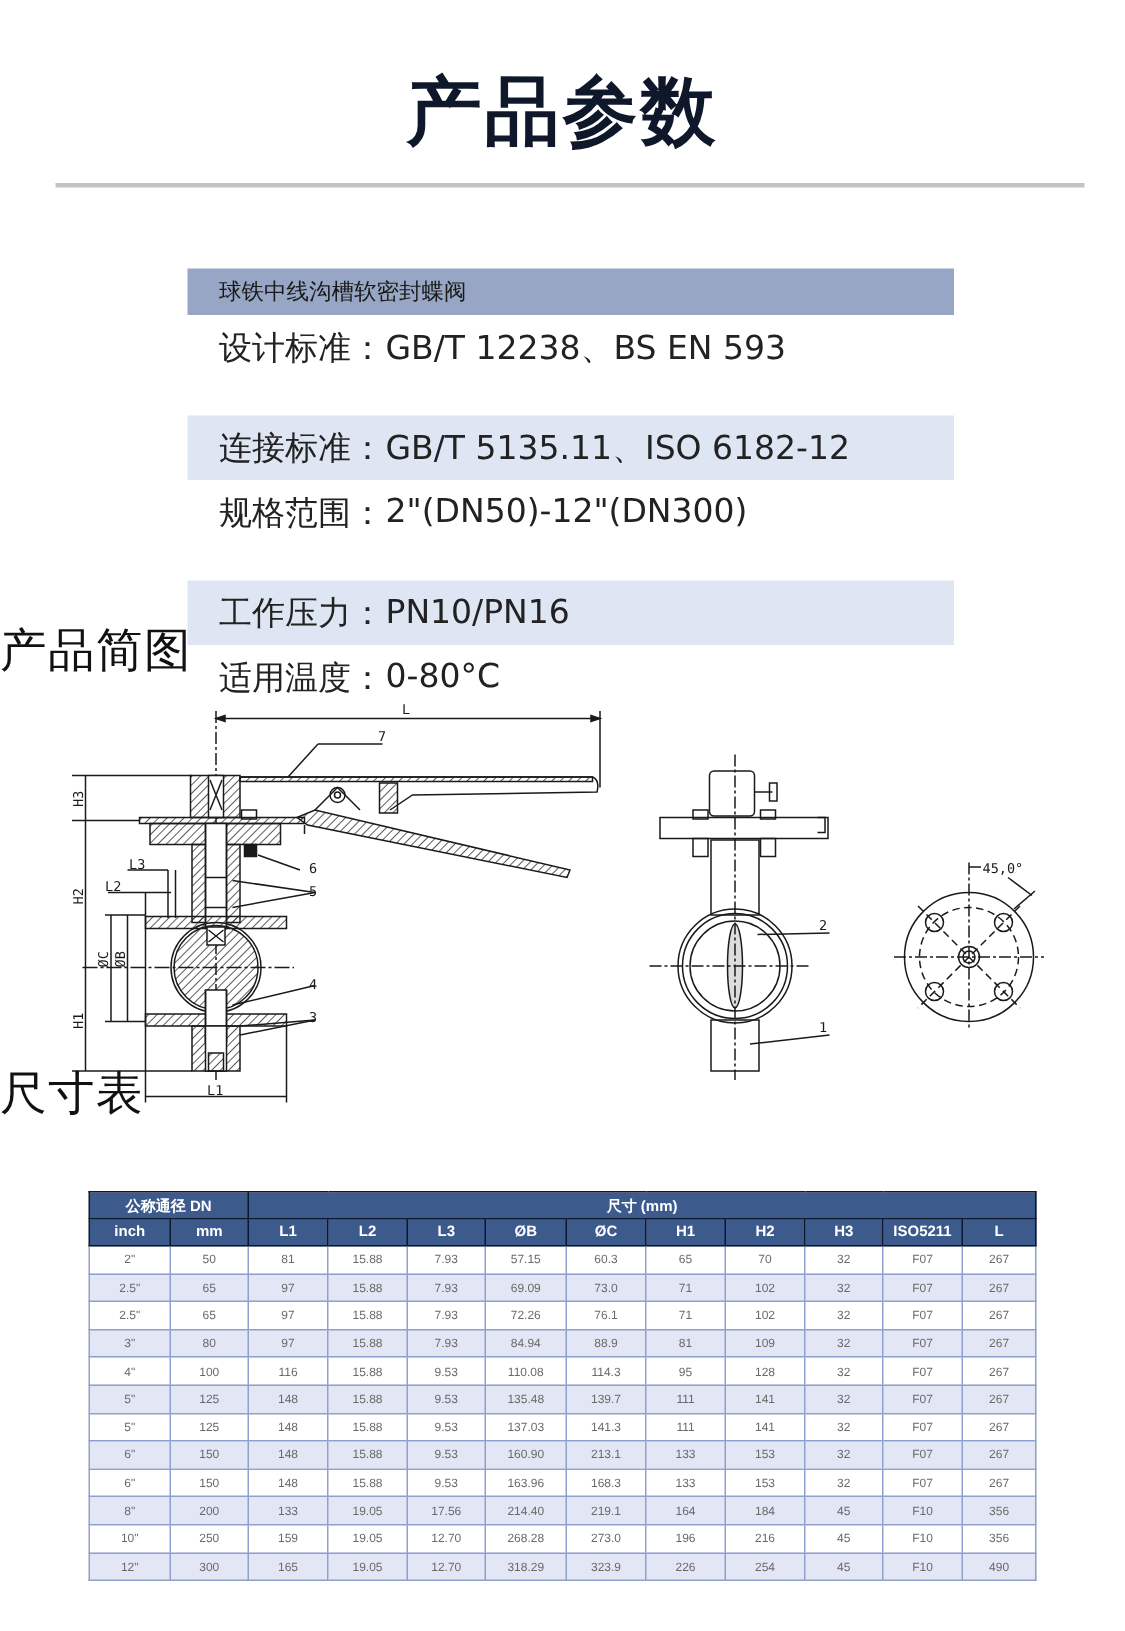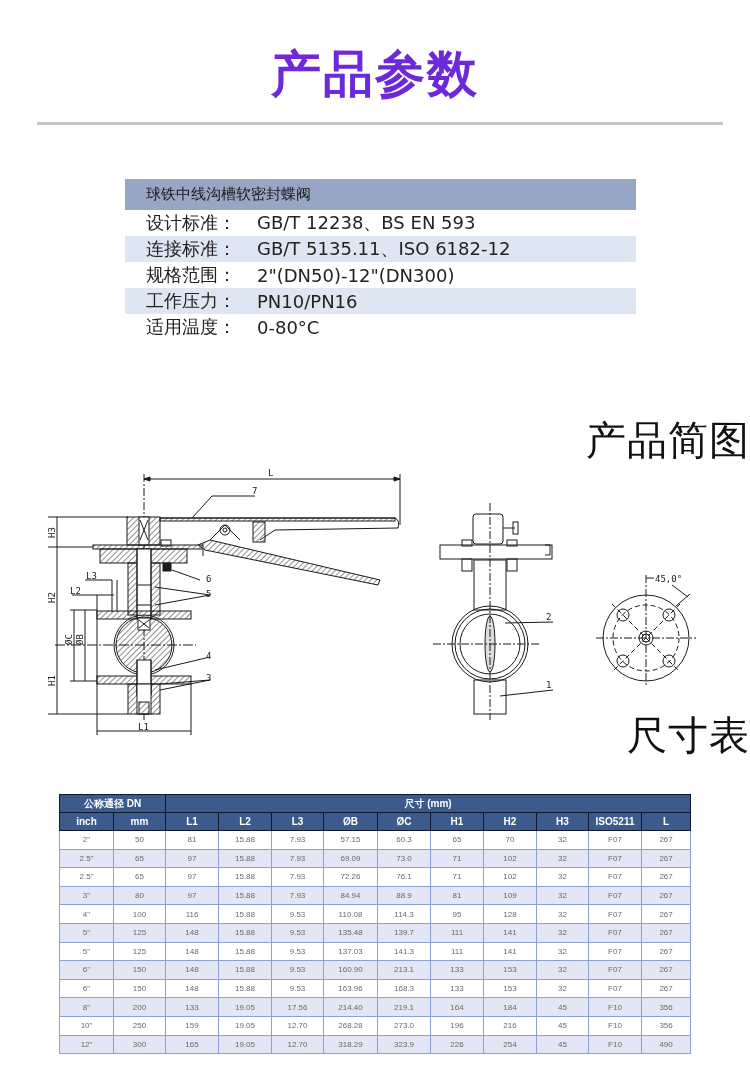--- a/index.html
+++ b/index.html
@@ -1,45 +1,45 @@
 <!DOCTYPE html>
 <html><head>
 <meta charset="utf-8">
 <style>
   * { box-sizing: border-box; margin: 0; padding: 0; }
   html, body { width: 750px; height: 1087px; background: #ffffff; overflow: hidden; }
   body { position: relative; font-family: "DejaVu Sans", "Liberation Sans", sans-serif; color: #1a1a1a; }
 
   .page-title {
     position: absolute; left: 0; top: 38px; width: 750px; text-align: center;
-    font-size: 50px; font-weight: bold; letter-spacing: 2px; color: #6d28d9;
+    font-size: 50px; font-weight: bold; letter-spacing: 2px; color: #0f172a;
     line-height: 72px;
   }
   .title-divider {
     position: absolute; left: 37px; top: 122px; width: 686px; height: 3px; background: #c4c4c4;
   }
 
   
   .spec {
     position: absolute; left: 125px; top: 179px; width: 511px;
   }
   .spec-title {
     height: 31px; background: #97a6c4; color: #1a1a1a;
     font-size: 15px; line-height: 31px; padding-left: 21px;
   }
   .spec-row {
-    height: 26px; display: flex; align-items: center; font-size: 18px; color: #222;
-  }
-  .spec-row.alt { background: #dfe6f3; }
+    height: 43px; display: flex; align-items: center; font-size: 22px; color: #222;
+  }
+  .spec-row.alt { background: #dfe6f3; margin-top: 24px; }
   .spec-label { width: 132px; padding-left: 21px; white-space: nowrap; }
   .spec-value { white-space: nowrap; }
 
   .section-title {
-    position: absolute; left: 0; width: 750px; text-align: right;
-    font-size: 40px; color: #111; letter-spacing: 1px;
+    position: absolute; left: 0; width: 750px; text-align: left;
+    font-size: 31px; color: #111; letter-spacing: 1px;
   }
 
   
   .diagram { position: absolute; left: 0; top: 460px; width: 750px; height: 285px; }
   .diagram svg { display: block; }
 
   
   .dtable {
     position: absolute; left: 59px; top: 794px; width: 631px;
     border-collapse: collapse; table-layout: fixed;

